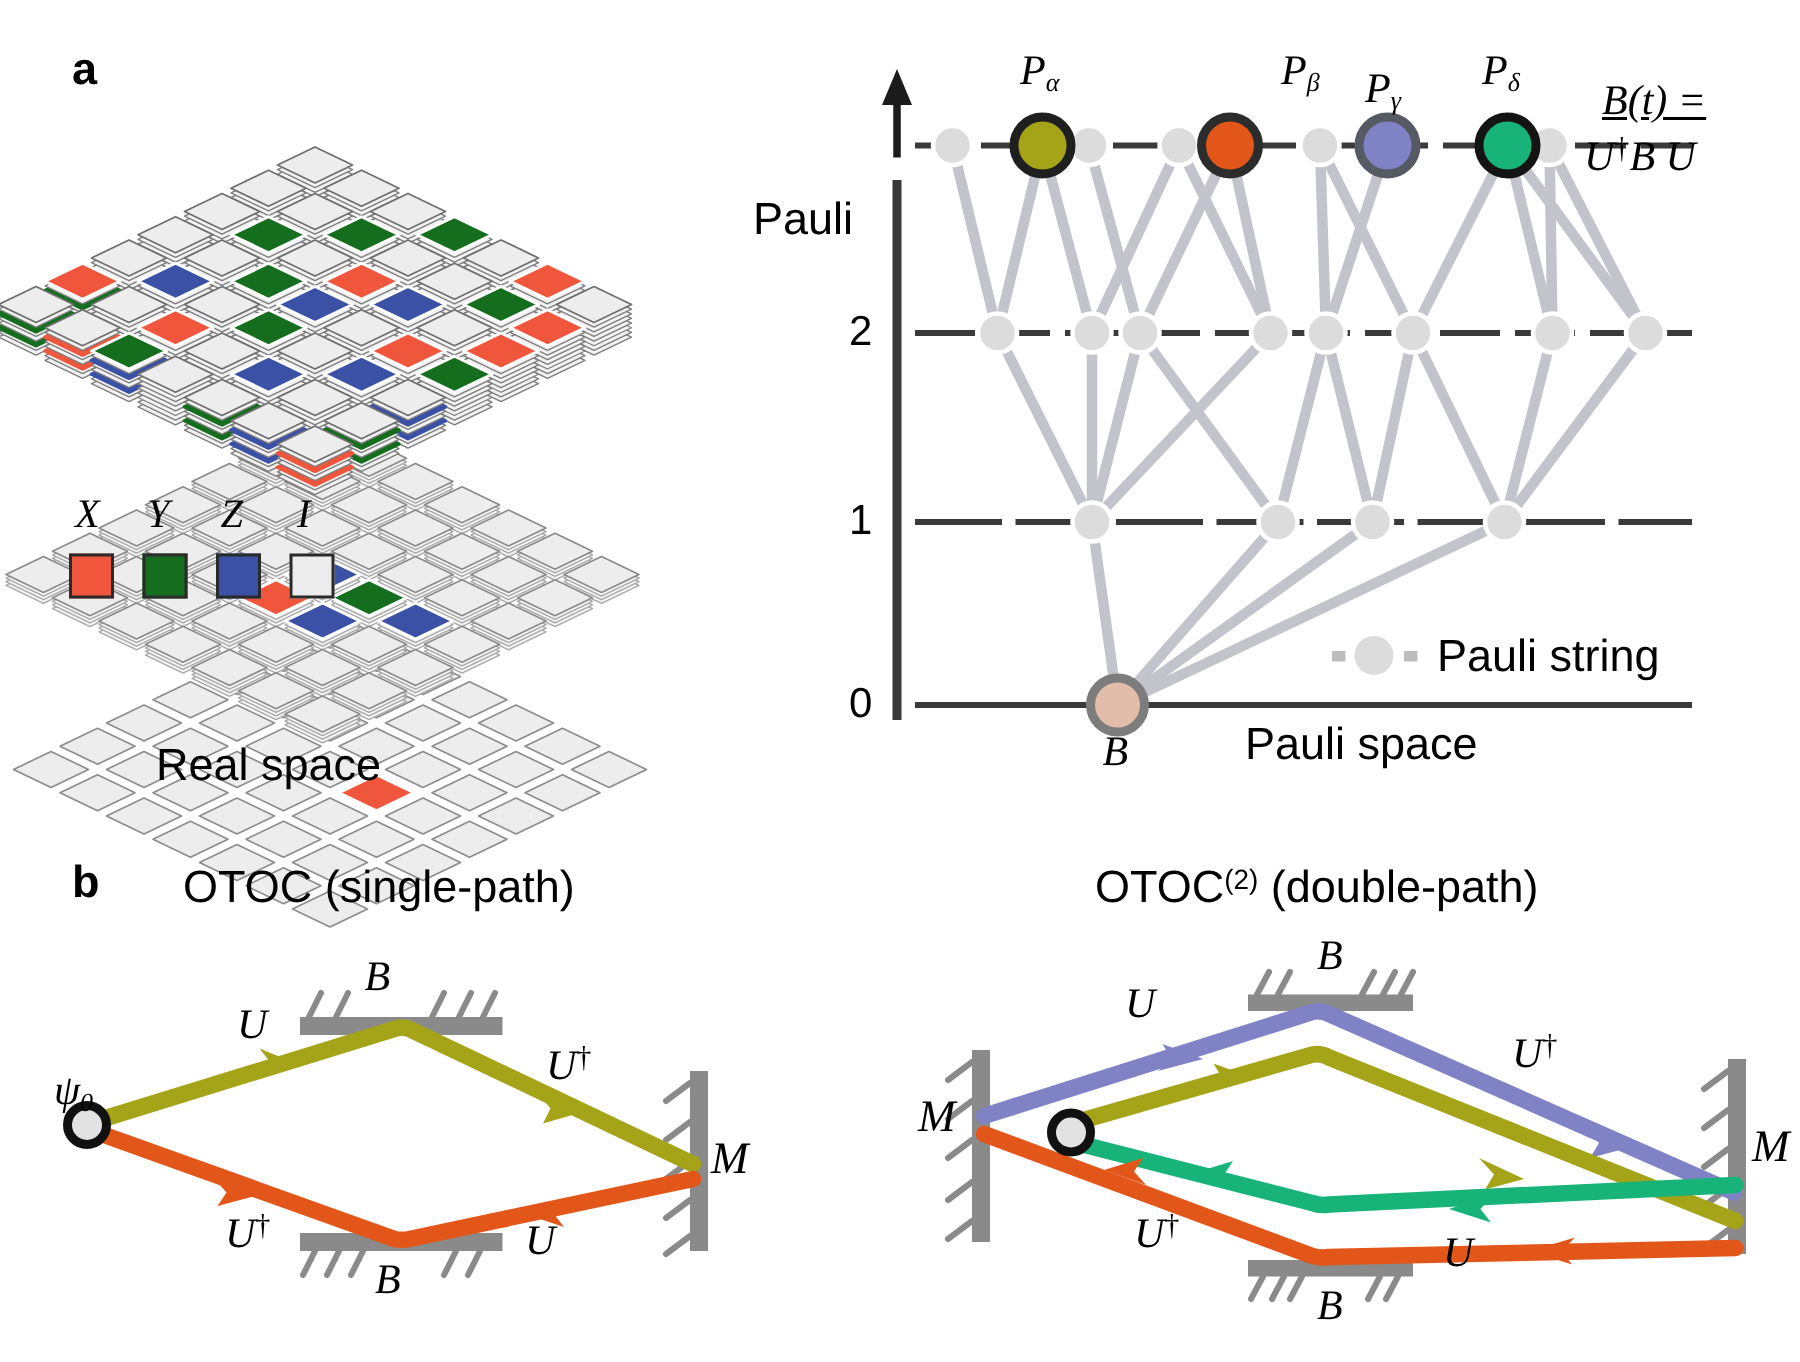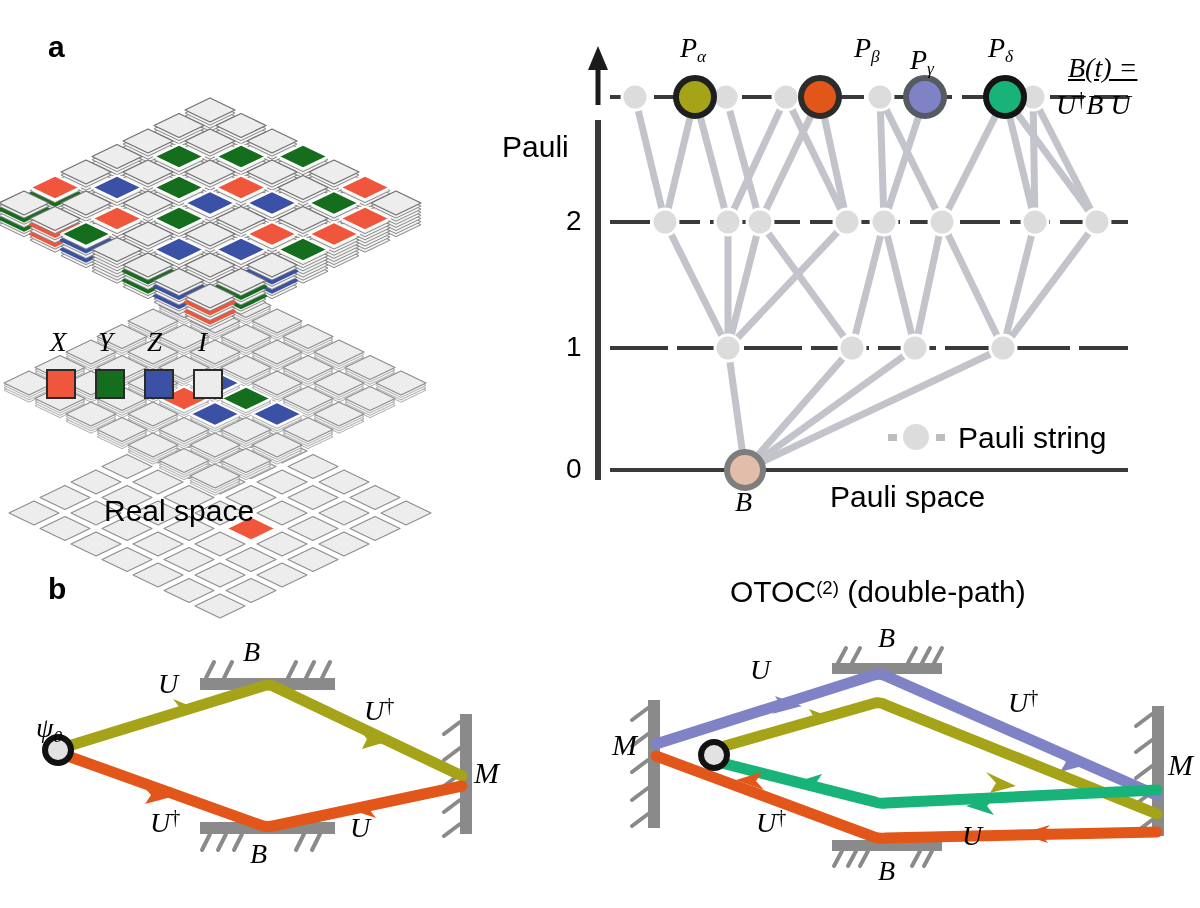--- a/index.html
+++ b/index.html
@@ -933,20 +933,21 @@
 <div class="lbl it" style="left:1056px;top:88px;font-size:28px;">
   <span>U</span><span class="supdag">†</span><span>B&nbsp;U</span>
 </div>
 
 <div class="lbl it" style="left:735px;top:486px;font-size:28px;">B</div>
 
 <div class="lbl" style="left:830px;top:480px;font-size:30px;">Pauli space</div>
 
 <div class="lbl" style="left:958px;top:421px;font-size:30px;">Pauli string</div>
 
+<div class="lbl" style="left:122px;top:575px;font-size:30px;">OTOC (single-path)</div>
 
 <div class="lbl it" style="left:36px;top:712px;font-size:28px;">
   <span>ψ</span><span class="sub">0</span>
 </div>
 
 <div class="lbl it" style="left:243px;top:636px;font-size:28px;">B</div>
 <div class="lbl it" style="left:250px;top:838px;font-size:28px;">B</div>
 
 <div class="lbl it" style="left:474px;top:756px;font-size:30px;">M</div>
 

